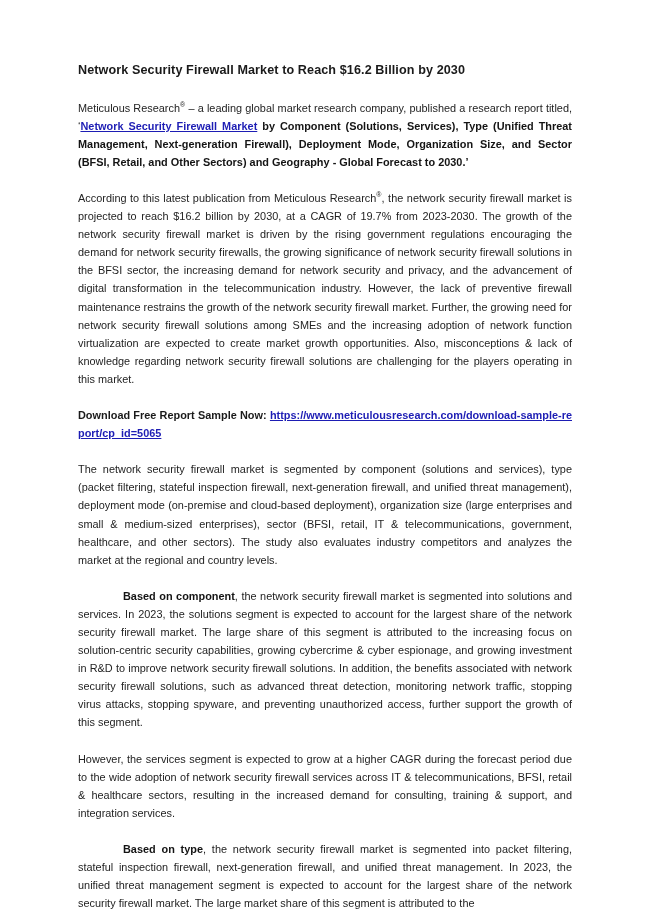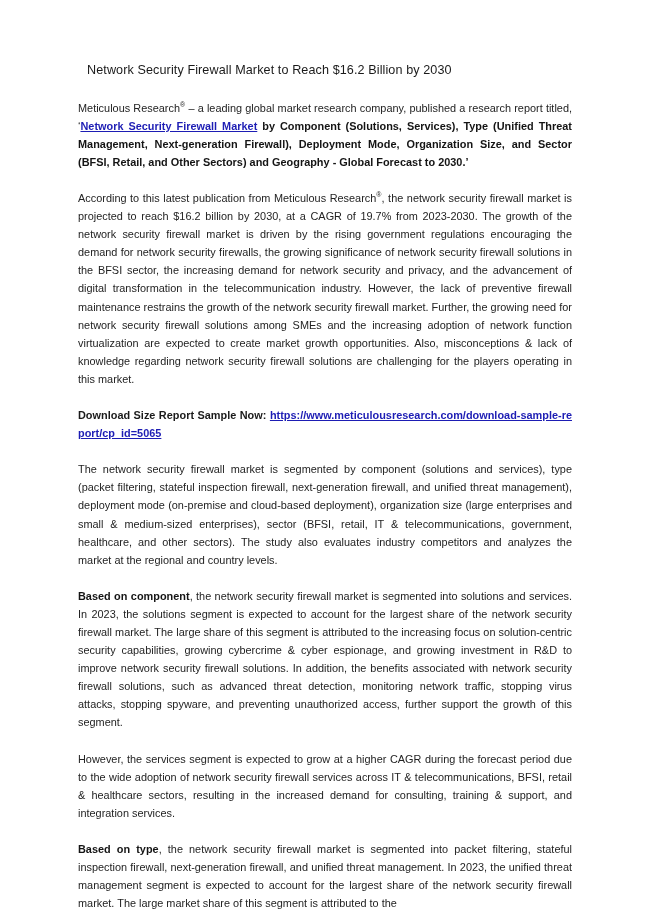--- a/index.html
+++ b/index.html
@@ -22,42 +22,43 @@
     box-sizing: border-box;
   }
   .content {
     position: absolute;
     left: 78px;
     top: 62px;
     width: 494px;
   }
   .doc-title {
     font-size: 12.6px;
-    font-weight: normal;
+    font-weight: bold;
     color: #1a1a1a;
     line-height: 1.4;
     letter-spacing: 0.1px;
-    margin: 0 0 19px 9px;
+    margin: 0 0 19px 0;
     text-align: left;
   }
   p.para {
     font-size: 10.9px;
     line-height: 18.1px;
     color: #232323;
     text-align: justify;
     text-justify: inter-word;
     margin: 0 0 18px 0;
     letter-spacing: 0.01px;
   }
   p.para:last-child {
     margin-bottom: 0;
   }
   .b {
     font-weight: bold;
     color: #141414;
+    margin-left: 45px;
   }
   .title-quote {
     font-weight: bold;
     color: #141414;
   }
   .link {
     color: #1d1db4;
     text-decoration: underline;
     font-weight: bold;
     margin-top: 48px;
@@ -88,21 +89,21 @@
 
     <p class="para">
       <span>Meticulous Research</span><span class="reg">®</span><span> – a leading global market research company, published a research report titled, ‘</span><a class="link" href="#">Network Security Firewall Market</a><span class="title-quote"> by Component (Solutions, Services), Type (Unified Threat Management, Next-generation Firewall), Deployment Mode, Organization Size, and Sector (BFSI, Retail, and Other Sectors) and Geography - Global Forecast to 2030.’</span>
     </p>
 
     <p class="para">
       <span>According to this latest publication from Meticulous Research</span><span class="reg">®</span><span>, the network security firewall market is projected to reach $16.2 billion by 2030, at a CAGR of 19.7% from 2023-2030. The growth of the network security firewall market is driven by the rising government regulations encouraging the demand for network security firewalls, the growing significance of network security firewall solutions in the BFSI sector, the increasing demand for network security and privacy, and the advancement of digital transformation in the telecommunication industry. However, the lack of preventive firewall maintenance restrains the growth of the network security firewall market. Further, the growing need for network security firewall solutions among SMEs and the increasing adoption of network function virtualization are expected to create market growth opportunities. Also, misconceptions &amp; lack of knowledge regarding network security firewall solutions are challenging for the players operating in this market.</span>
     </p>
 
     <p class="para">
-      <span class="dl-label">Download Size Report Sample Now:</span>
+      <span class="dl-label">Download Free Report Sample Now:</span>
       <a class="url" href="#">https://www.meticulousresearch.com/download-sample-report/cp_id=5065</a>
     </p>
 
     <p class="para">The network security firewall market is segmented by component (solutions and services), type (packet filtering, stateful inspection firewall, next-generation firewall, and unified threat management), deployment mode (on-premise and cloud-based deployment), organization size (large enterprises and small &amp; medium-sized enterprises), sector (BFSI, retail, IT &amp; telecommunications, government, healthcare, and other sectors). The study also evaluates industry competitors and analyzes the market at the regional and country levels.</p>
 
     <p class="para">
       <span class="b">Based on component</span><span>, the network security firewall market is segmented into solutions and services. In 2023, the solutions segment is expected to account for the largest share of the network security firewall market. The large share of this segment is attributed to the increasing focus on solution-centric security capabilities, growing cybercrime &amp; cyber espionage, and growing investment in R&amp;D to improve network security firewall solutions. In addition, the benefits associated with network security firewall solutions, such as advanced threat detection, monitoring network traffic, stopping virus attacks, stopping spyware, and preventing unauthorized access, further support the growth of this segment.</span>
     </p>
 
     <p class="para">However, the services segment is expected to grow at a higher CAGR during the forecast period due to the wide adoption of network security firewall services across IT &amp; telecommunications, BFSI, retail &amp; healthcare sectors, resulting in the increased demand for consulting, training &amp; support, and integration services.</p>

